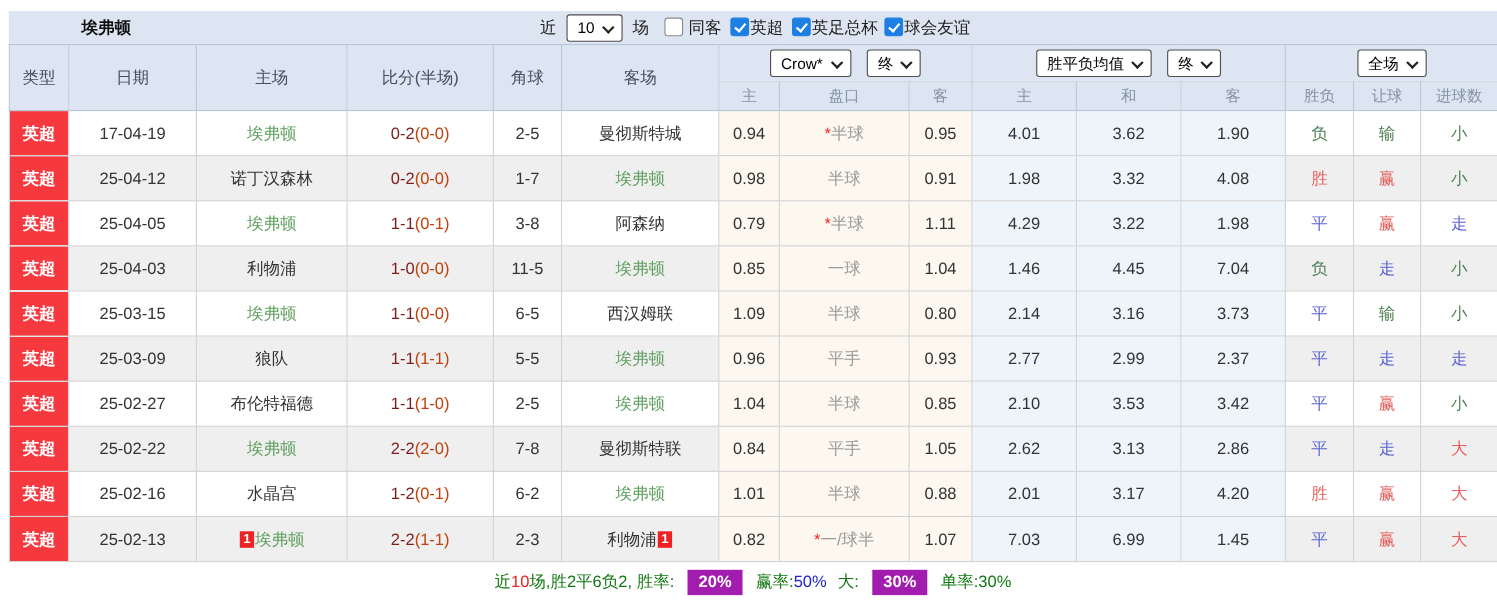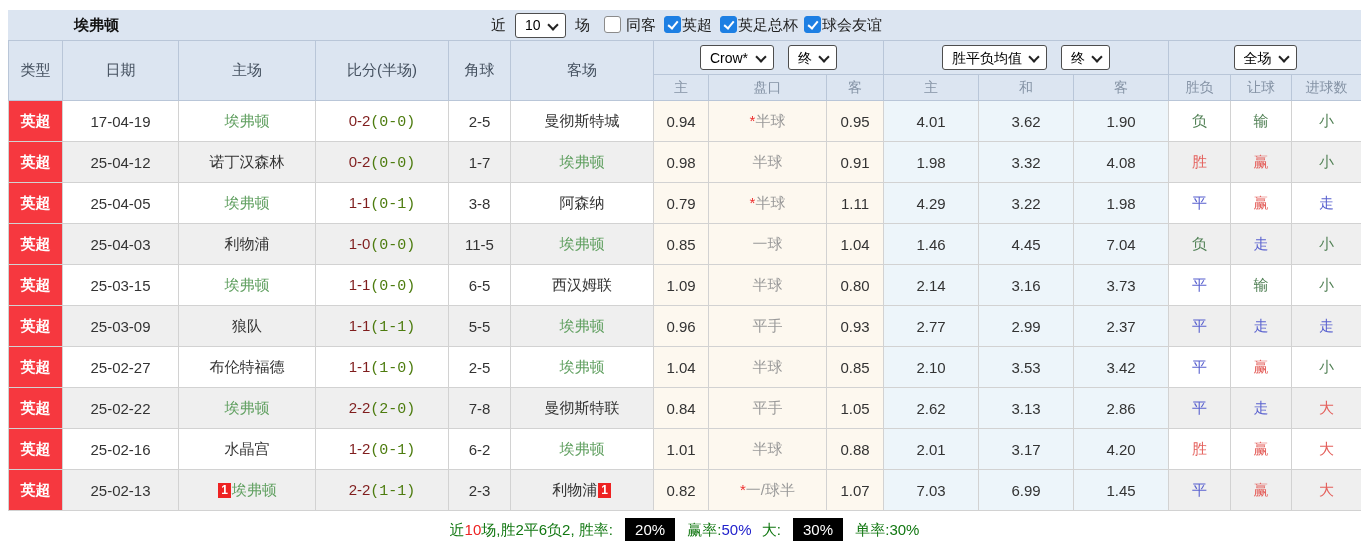--- a/index.html
+++ b/index.html
@@ -81,21 +81,21 @@
   tbody tr:nth-child(even) td { background: #efefef; }
   tbody tr:nth-child(odd) td { background: #ffffff; }
 
   tbody td.c-league { background: #f6383f !important; color: #fff; font-weight: bold; }
   tbody td.bg-ah { background: #fdf8ef !important; }
   tbody td.bg-eu { background: #edf5fa !important; }
 
   .team { color: #333; cursor: pointer; }
   .c-tgreen { color: #61a061; }
   .ft { color: #7f1d1d; }
-  .ht { color: #4d7c0f; font-family: Liberation Mono, monospace; }
+  .ht { color: #c2410c; }
   td.c-linecell { color: #999; }
   .star { color: #ee2c2c; }
   .star:empty { display: none; }
   .card {
     display: inline-block; background: #ee2222; color: #fff;
     font-size: 12px; font-weight: bold; line-height: 15px;
     padding: 0 3px; margin: 0 1px; vertical-align: 1px;
   }
   .card:empty { display: none; }
   .c-red { color: #e4605c; }
@@ -104,21 +104,21 @@
 
   
   .footer {
     width: 1353px; text-align: center; padding: 7px 0 8px 0;
     font-size: 15px; color: #117711;
   }
   .footer .f-green { color: #117711; }
   .footer .f-red { color: #ee2222; }
   .footer .f-blue { color: #2222cc; }
   .footer .f-badge {
-    background: #000000; color: #fff; font-weight: normal;
+    background: #a21caf; color: #fff; font-weight: bold;
     padding: 3px 10px; margin: 0 8px; display: inline-block;
   }
   .footer .f-label { margin-left: 6px; }
 </style>
 </head>
 <body>
 
 <div class="widget">
 
   <div class="topbar">

